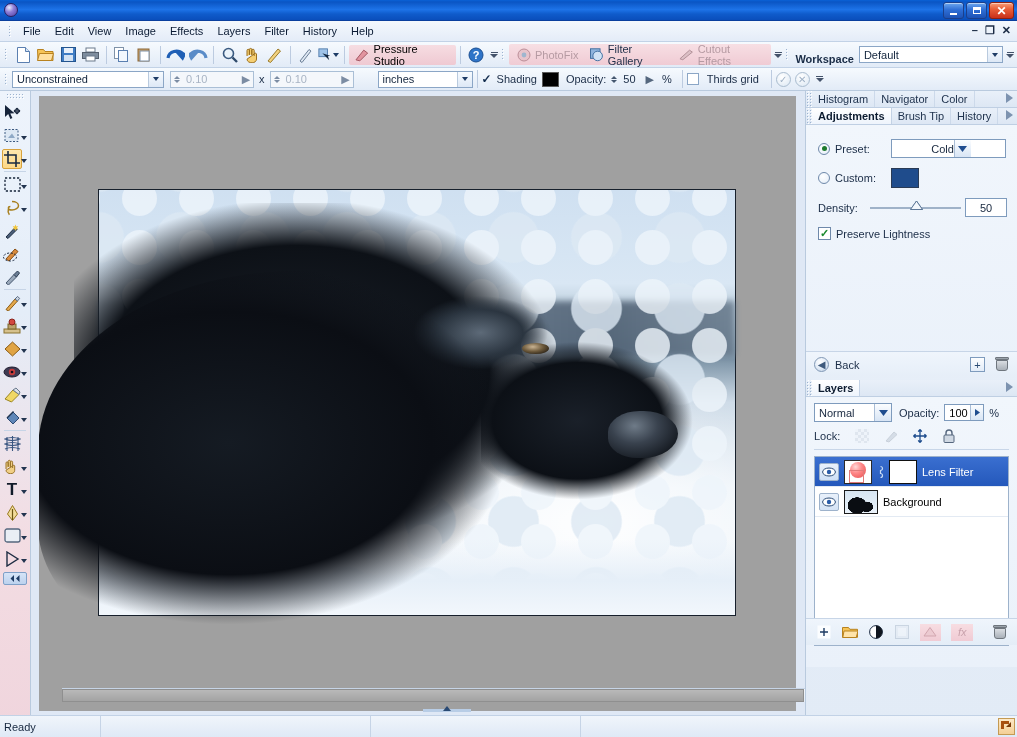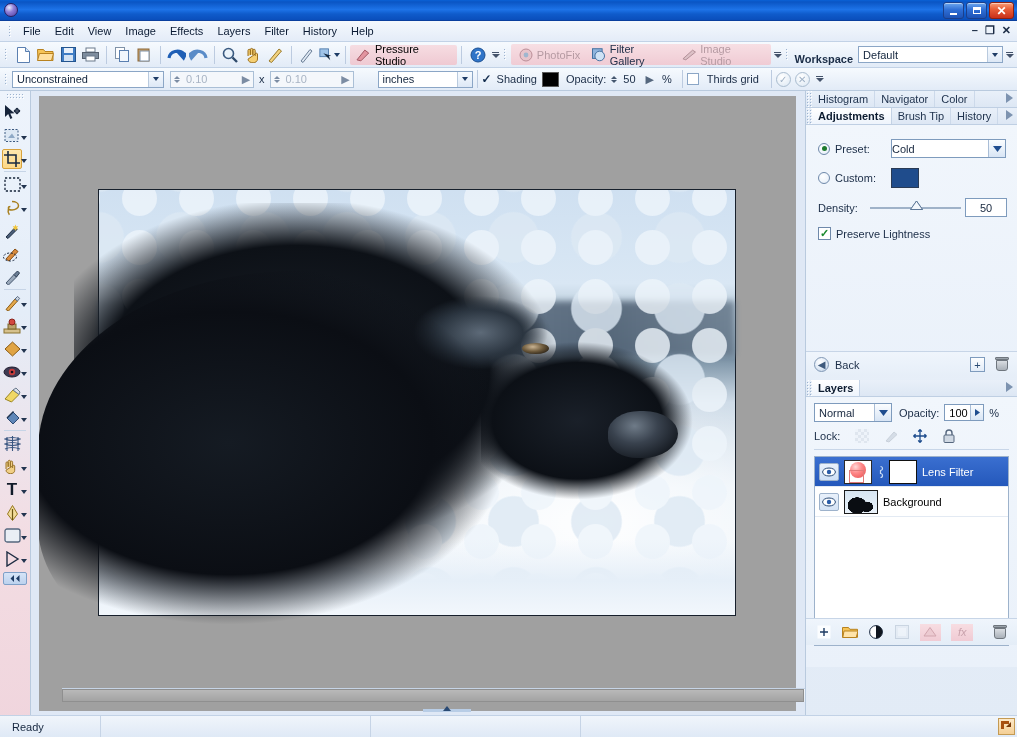--- a/index.html
+++ b/index.html
@@ -234,21 +234,21 @@
     border-top:5px solid transparent;border-bottom:5px solid transparent;border-left:7px solid #7d93b0; }
 
   .panel-body { background: linear-gradient(180deg,#f1f6fc 0%,#eaf1fa 100%); }
   .adj-body { height: 252px; position: relative; padding: 14px 10px 0 12px; }
   .row { display:flex; align-items:center; margin-bottom: 10px; }
   .radio { width:12px; height:12px; border-radius:50%; border:1px solid #6f89aa;
     background: radial-gradient(circle at 40% 35%, #fff 0%, #eef4fb 60%, #d7e3f1 100%);
     display:inline-flex; align-items:center; justify-content:center; margin-right:5px; }
   .radio.on::after { content:''; width:5px; height:5px; border-radius:50%; background:#1d7a2e; }
   .adj-combo { width: 115px; height: 19px; border:1px solid #7e9bbd; background:#fff;
-    display:flex; align-items:center; justify-content:space-between; font-size:11px; color:#17273e; }
+    display:flex; align-items:center; justify-content:center; padding-left:5px; font-size:11px; color:#17273e; }
   .adj-combo .arrowbox { width:17px; height:17px; display:flex; align-items:center; justify-content:center;
     background: linear-gradient(180deg,#fbfdff 0%,#d8e5f5 100%); border-left:1px solid #a9bdd6; }
   .slider-track { height:2px; background:#9fb2c8; flex:1; margin: 0 4px 0 2px; position:relative; }
   .slider-thumb { position:absolute; left:44%; top:-5px; width:0;height:0;
     border-left:6px solid transparent; border-right:6px solid transparent; border-bottom:8px solid #f0f5fb;
     filter: drop-shadow(0 0 0 #6d86a6); }
   .slider-thumb::after { content:''; position:absolute; left:-6px; top:0; width:0;height:0;
     border-left:6px solid transparent;border-right:6px solid transparent;border-bottom:8px solid transparent; }
   .numbox { width:42px; height:19px; border:1px solid #7e9bbd; background:#fff;
     display:flex; align-items:center; justify-content:center; font-size:11px; color:#17273e; }
@@ -319,21 +319,21 @@
   .lf-ico.dim { opacity:.35; }
   .lf-pink { background: linear-gradient(180deg,#f7dde2 0%,#f0cbd4 100%); width:22px; height:17px;
     display:flex;align-items:center;justify-content:center; color:#c9a2ac; font-style:italic; font-size:11px; }
 
   
   .statusbar {
     position:absolute; left:0; bottom:0; width:1017px; height:22px;
     background: linear-gradient(180deg,#f0f5fb 0%,#dfe9f6 100%);
     border-top:1px solid #c2d2e6; display:flex; align-items:center;
   }
-  .status-text { padding-left:12px; font-size:11px; color:#16273f; width:100px; }
+  .status-text { padding-left:4px; font-size:11px; color:#16273f; width:100px; }
   .status-cell { border-left:1px solid #c6d4e6; height:22px; }
   .status-resize { position:absolute; right:2px; top:2px; width:17px; height:17px;
     background: linear-gradient(180deg,#fde9c8 0%,#f4cf95 100%); border:1px solid #c49a53;
     display:flex; align-items:center; justify-content:center; }
 </style>
 </head>
 <body>
 
 <div id="app">
 
@@ -486,21 +486,21 @@
         <svg width="14" height="14" viewBox="0 0 14 14">
             <rect x="0.5" y="0.5" width="10" height="10" fill="#8fb4dd" stroke="#3f6d9e"></rect>
             <circle cx="8" cy="8" r="5" fill="#cfe2f5" stroke="#3f6d9e"></circle>
           </svg>
         <span>Filter Gallery</span>
       </div>
       <div class="item dim">
         <svg width="15" height="13" viewBox="0 0 15 13">
             <path d="M1 11 L11 2 L14 4 L4 12z" fill="#dcc0c6" stroke="#b08e96"></path>
           </svg>
-        <span>Image Studio</span>
+        <span>Cutout Effects</span>
       </div>
     </div>
     <div class="chev-dbl">
         <i></i>
         <b></b>
       </div>
     <div class="grip"></div>
 
     <span class="lbl" style="margin:8px 5px 0 2px;font-weight:bold;">Workspace</span>
     <div class="combo" style="width:148px;">

